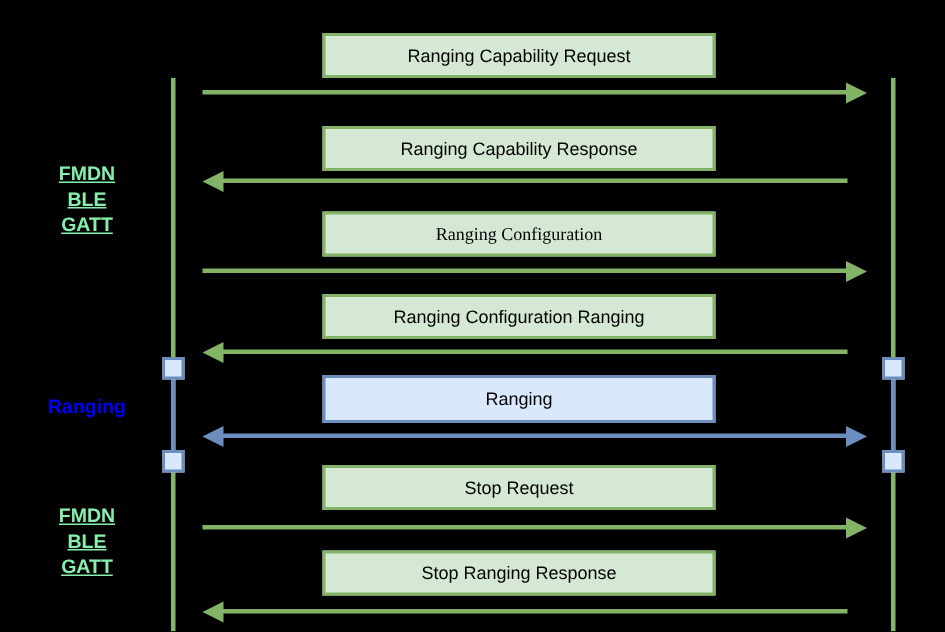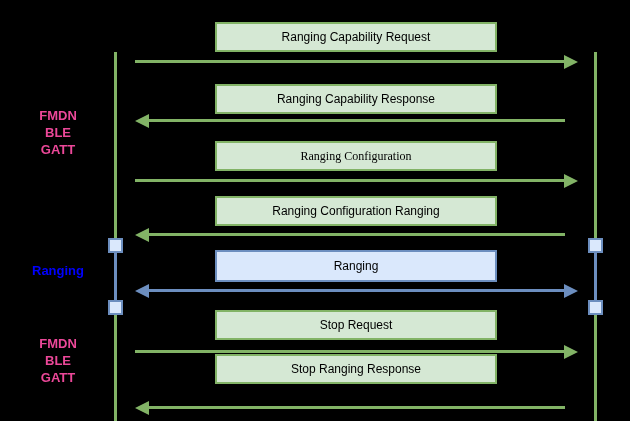--- a/index.html
+++ b/index.html
@@ -20,28 +20,28 @@
     position:absolute; width:15px; height:15px;
     background:#dae8fc; border:2px solid #6c8ebf;
   }
   .handle.hl { left:108px; }
   .handle.hr { left:588px; }
   .handle.h-top { top:238px; }
   .handle.h-bot { top:300px; }
 
   
   .msg-box {
-    position:absolute; left:215px; width:282px; height:30px;
+    position:absolute; left:215px; width:262px; height:30px;
     display:flex; align-items:center; justify-content:center;
     font-size:12px; color:#000;
   }
   .msg-box.green { background:#d5e8d4; border:2px solid #82b366; }
   .msg-box.blue  { background:#dae8fc; border:2px solid #6c8ebf; }
   .b1 { top:22px; }  .b2 { top:84px; }  .b3 { top:141px;font-family:Liberation Serif, serif; } .b4 { top:196px; }
-  .b5 { top:250px; height:32px; } .b6 { top:310px; } .b7 { top:354px; }
+  .b5 { top:250px; height:32px; } .b6 { top:310px; } .b7 { top:367px; }
 
   
   .arrow { position:absolute; left:135px; width:443px; height:14px; }
   .a1 { top:55px; }  .a2 { top:114px; } .a3 { top:174px; } .a4 { top:228px; }
   .a5 { top:284px; } .a6 { top:345px; } .a7 { top:401px; }
   .arrow .shaft { position:absolute; top:5px; height:3px; }
   .arrow.green .shaft { background:#82b366; }
   .arrow.blue  .shaft { background:#6c8ebf; }
   .arrow .head {
     position:absolute; top:0; width:0; height:0;
@@ -55,21 +55,21 @@
   .arrow.blue  .head.point-left  { border-right:14px solid #6c8ebf; }
   .arrow.dir-right .shaft { left:0;    right:12px; }
   .arrow.dir-left  .shaft { left:12px; right:13px; }
   .arrow.dir-both  .shaft { left:12px; right:12px; }
 
   
   .side-label {
     position:absolute; left:0; width:116px; text-align:center;
     font-weight:bold; font-size:13px; line-height:17px;
   }
-  .side-label.green-text { color:#ec4899; }
+  .side-label.green-text { color:#86efac;text-decoration:underline; }
   .side-label.blue-text  { color:#0000ff; }
   .sl1 { top:107px; }
   .sl2 { top:262px; }
   .sl3 { top:335px; }
 </style>
 </head>
 <body>
 
 <div class="stage">
 

